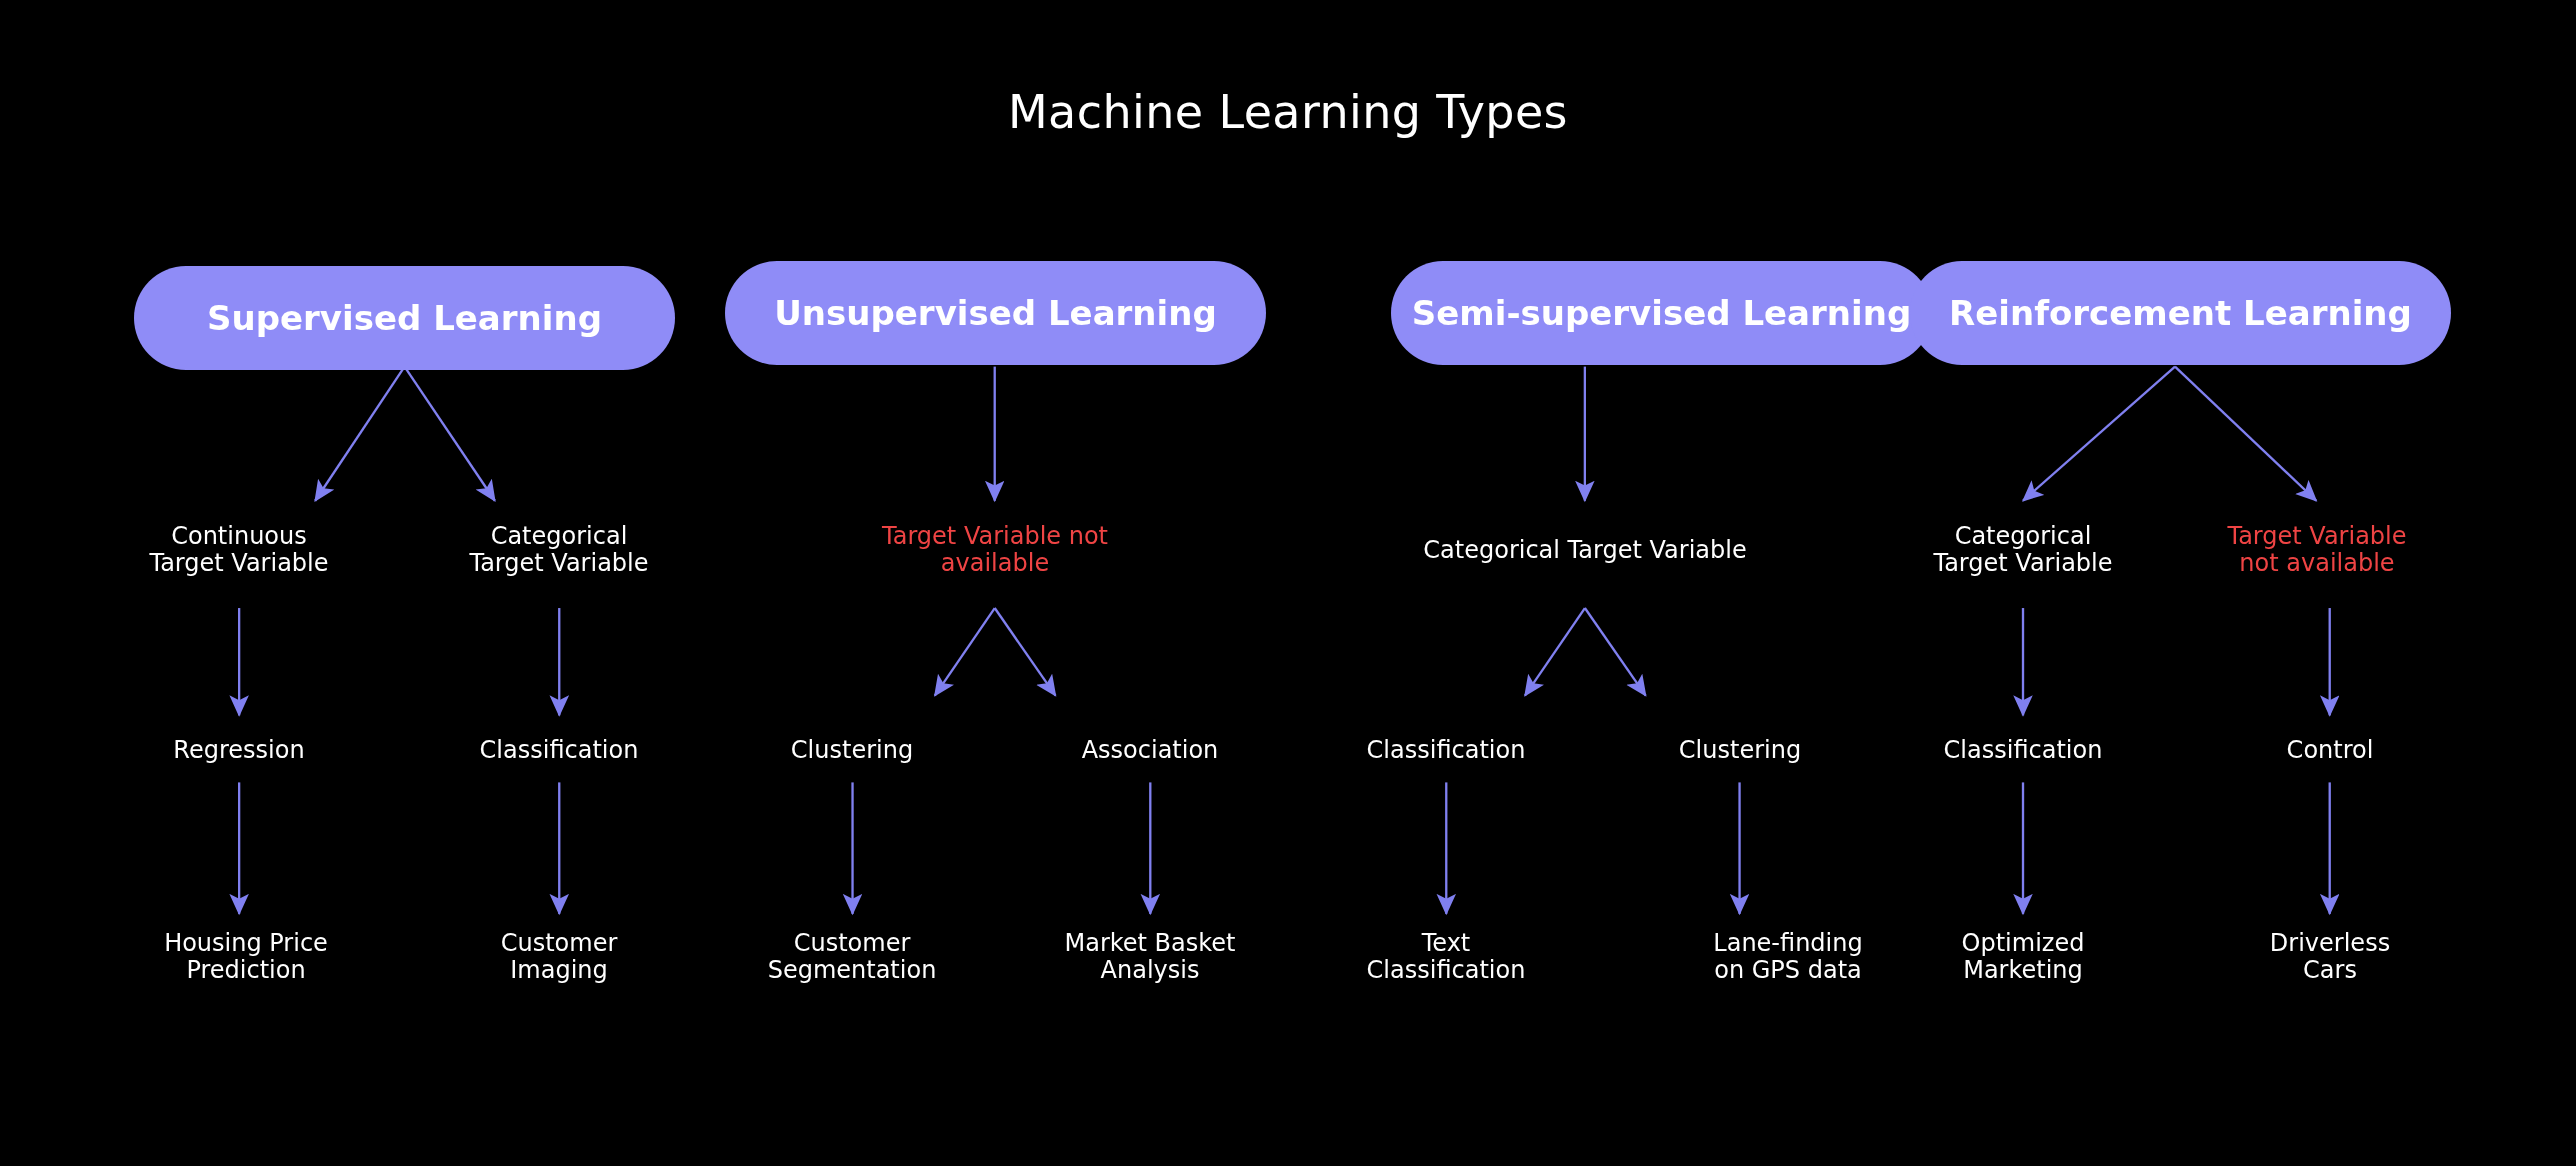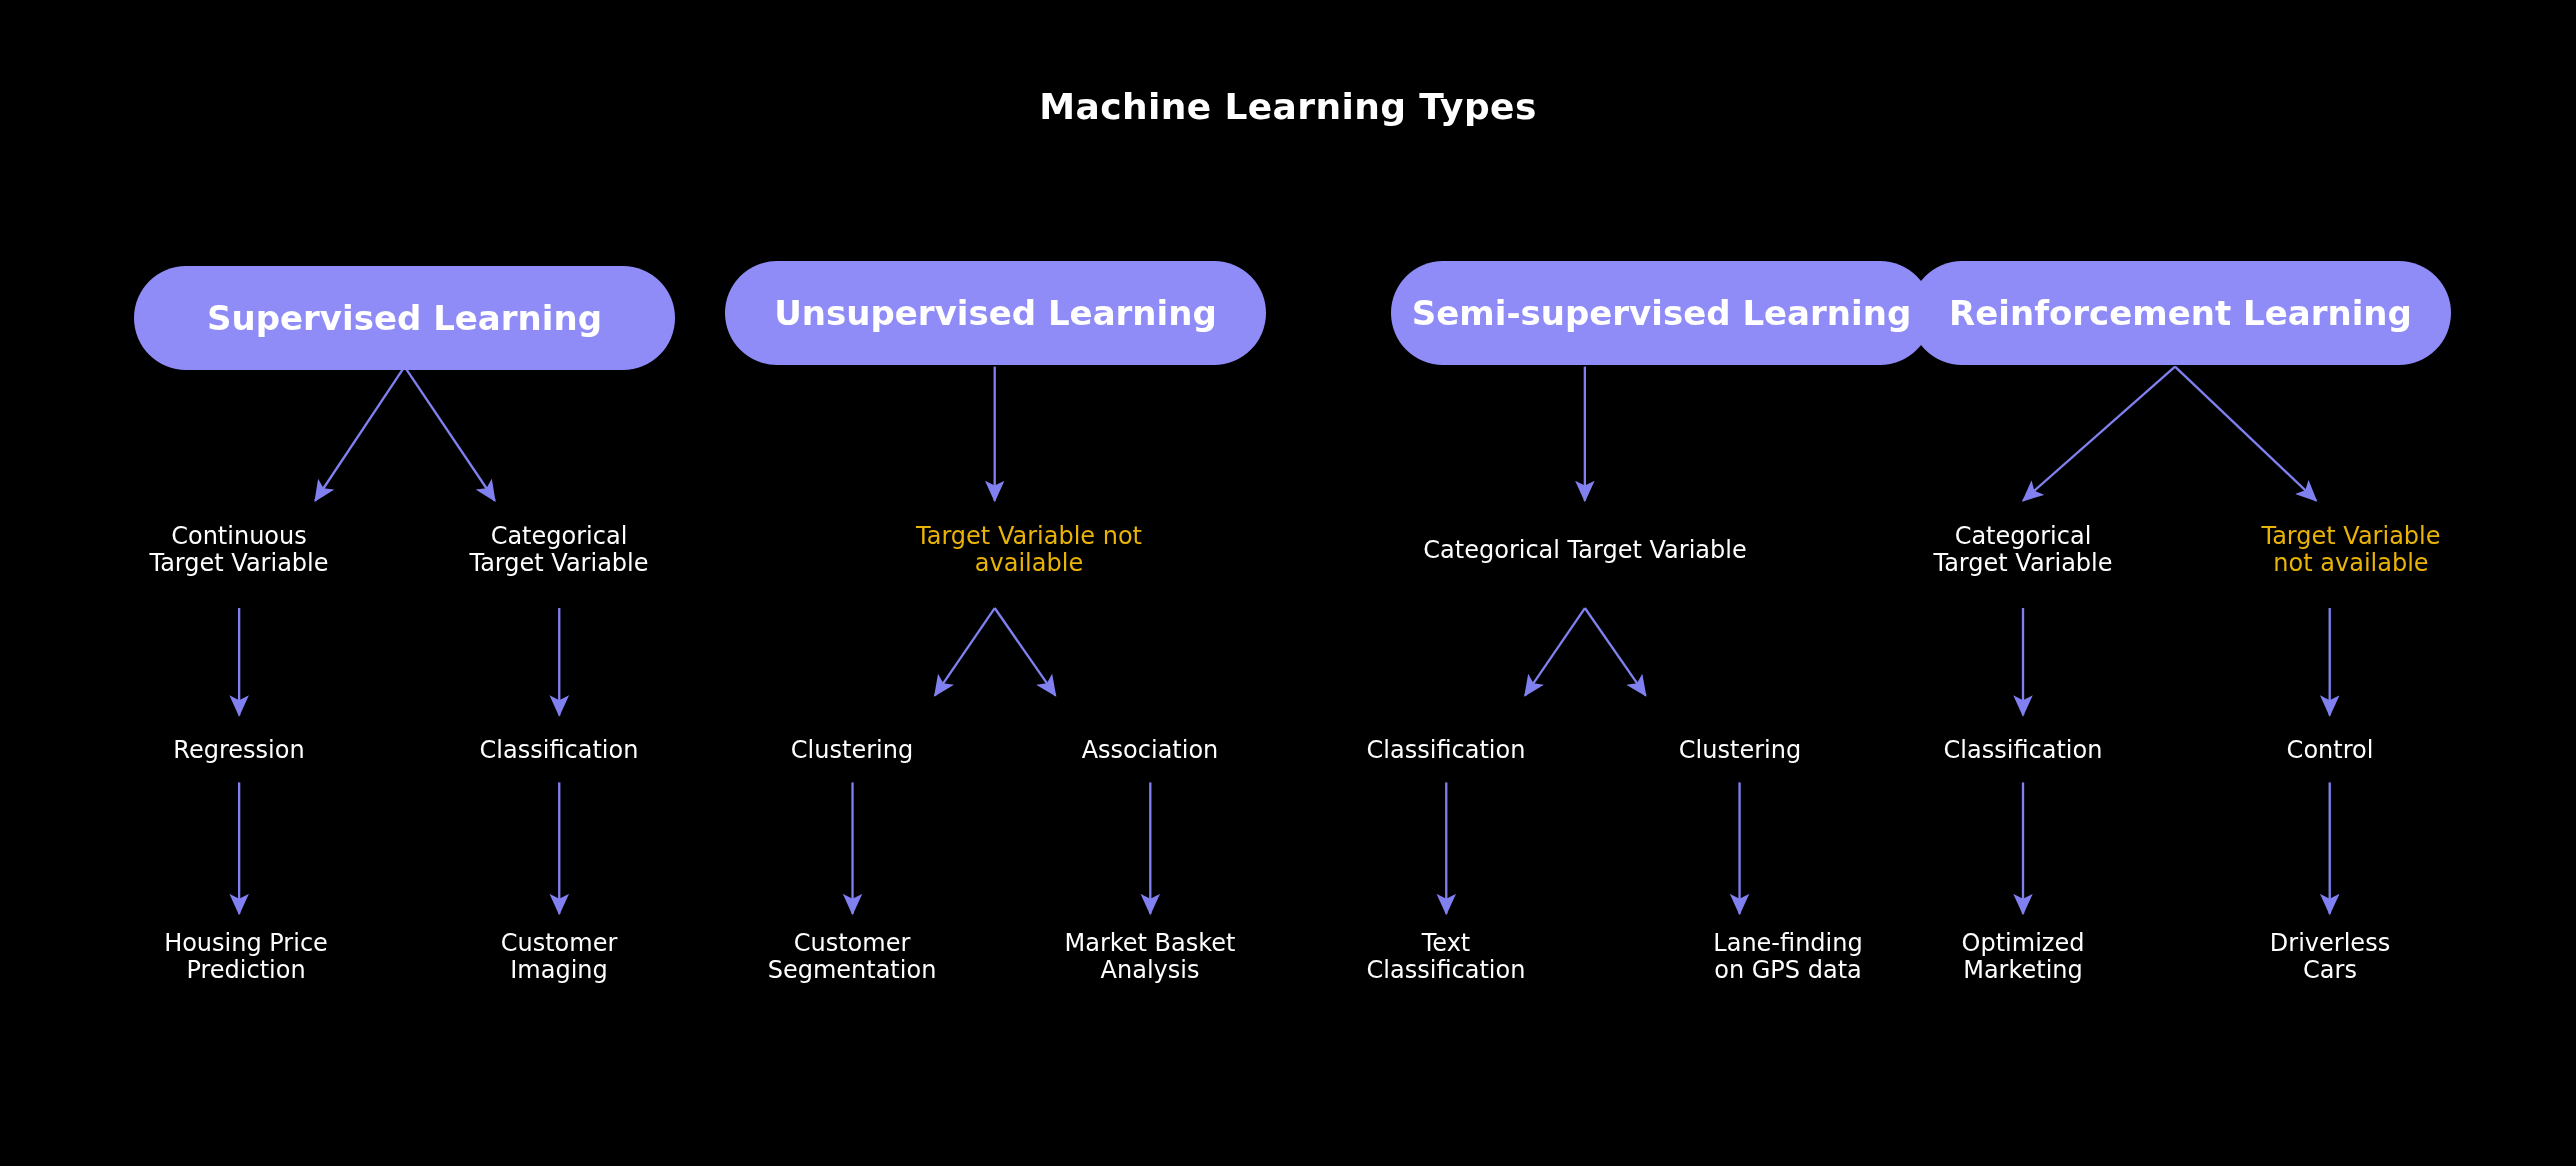--- a/index.html
+++ b/index.html
@@ -20,22 +20,22 @@
     background: #000000;
   }
   #title {
     position: absolute;
     left: 0;
     top: 89px;
     width: 2576px;
     text-align: center;
     color: #ffffff;
     font-family: "DejaVu Sans", sans-serif;
-    font-weight: bold;
-    font-size: 36px;
+    font-weight: normal;
+    font-size: 46px;
     letter-spacing: 0.4px;
     line-height: 1;
   }
   #edges {
     position: absolute;
     left: 0;
     top: 0;
     width: 2576px;
     height: 1166px;
     pointer-events: none;
@@ -59,21 +59,21 @@
     position: absolute;
     text-align: center;
     color: #ffffff;
     font-family: "DejaVu Sans", sans-serif;
     font-weight: normal;
     font-size: 24px;
     line-height: 1.12;
     white-space: pre-line;
     transform: translate(-50%, -50%);
   }
-  .node.accent { color: #eab308; margin-left: 34px; }
+  .node.accent { color: #ef4444; }
 </style>
 </head>
 <body>
 
 <div id="stage">
 
   <div id="title">Machine Learning Types</div>
 
   <svg id="edges" viewBox="0 0 2880 1304" width="2576" height="1166" xmlns="http://www.w3.org/2000/svg">
     <defs>

